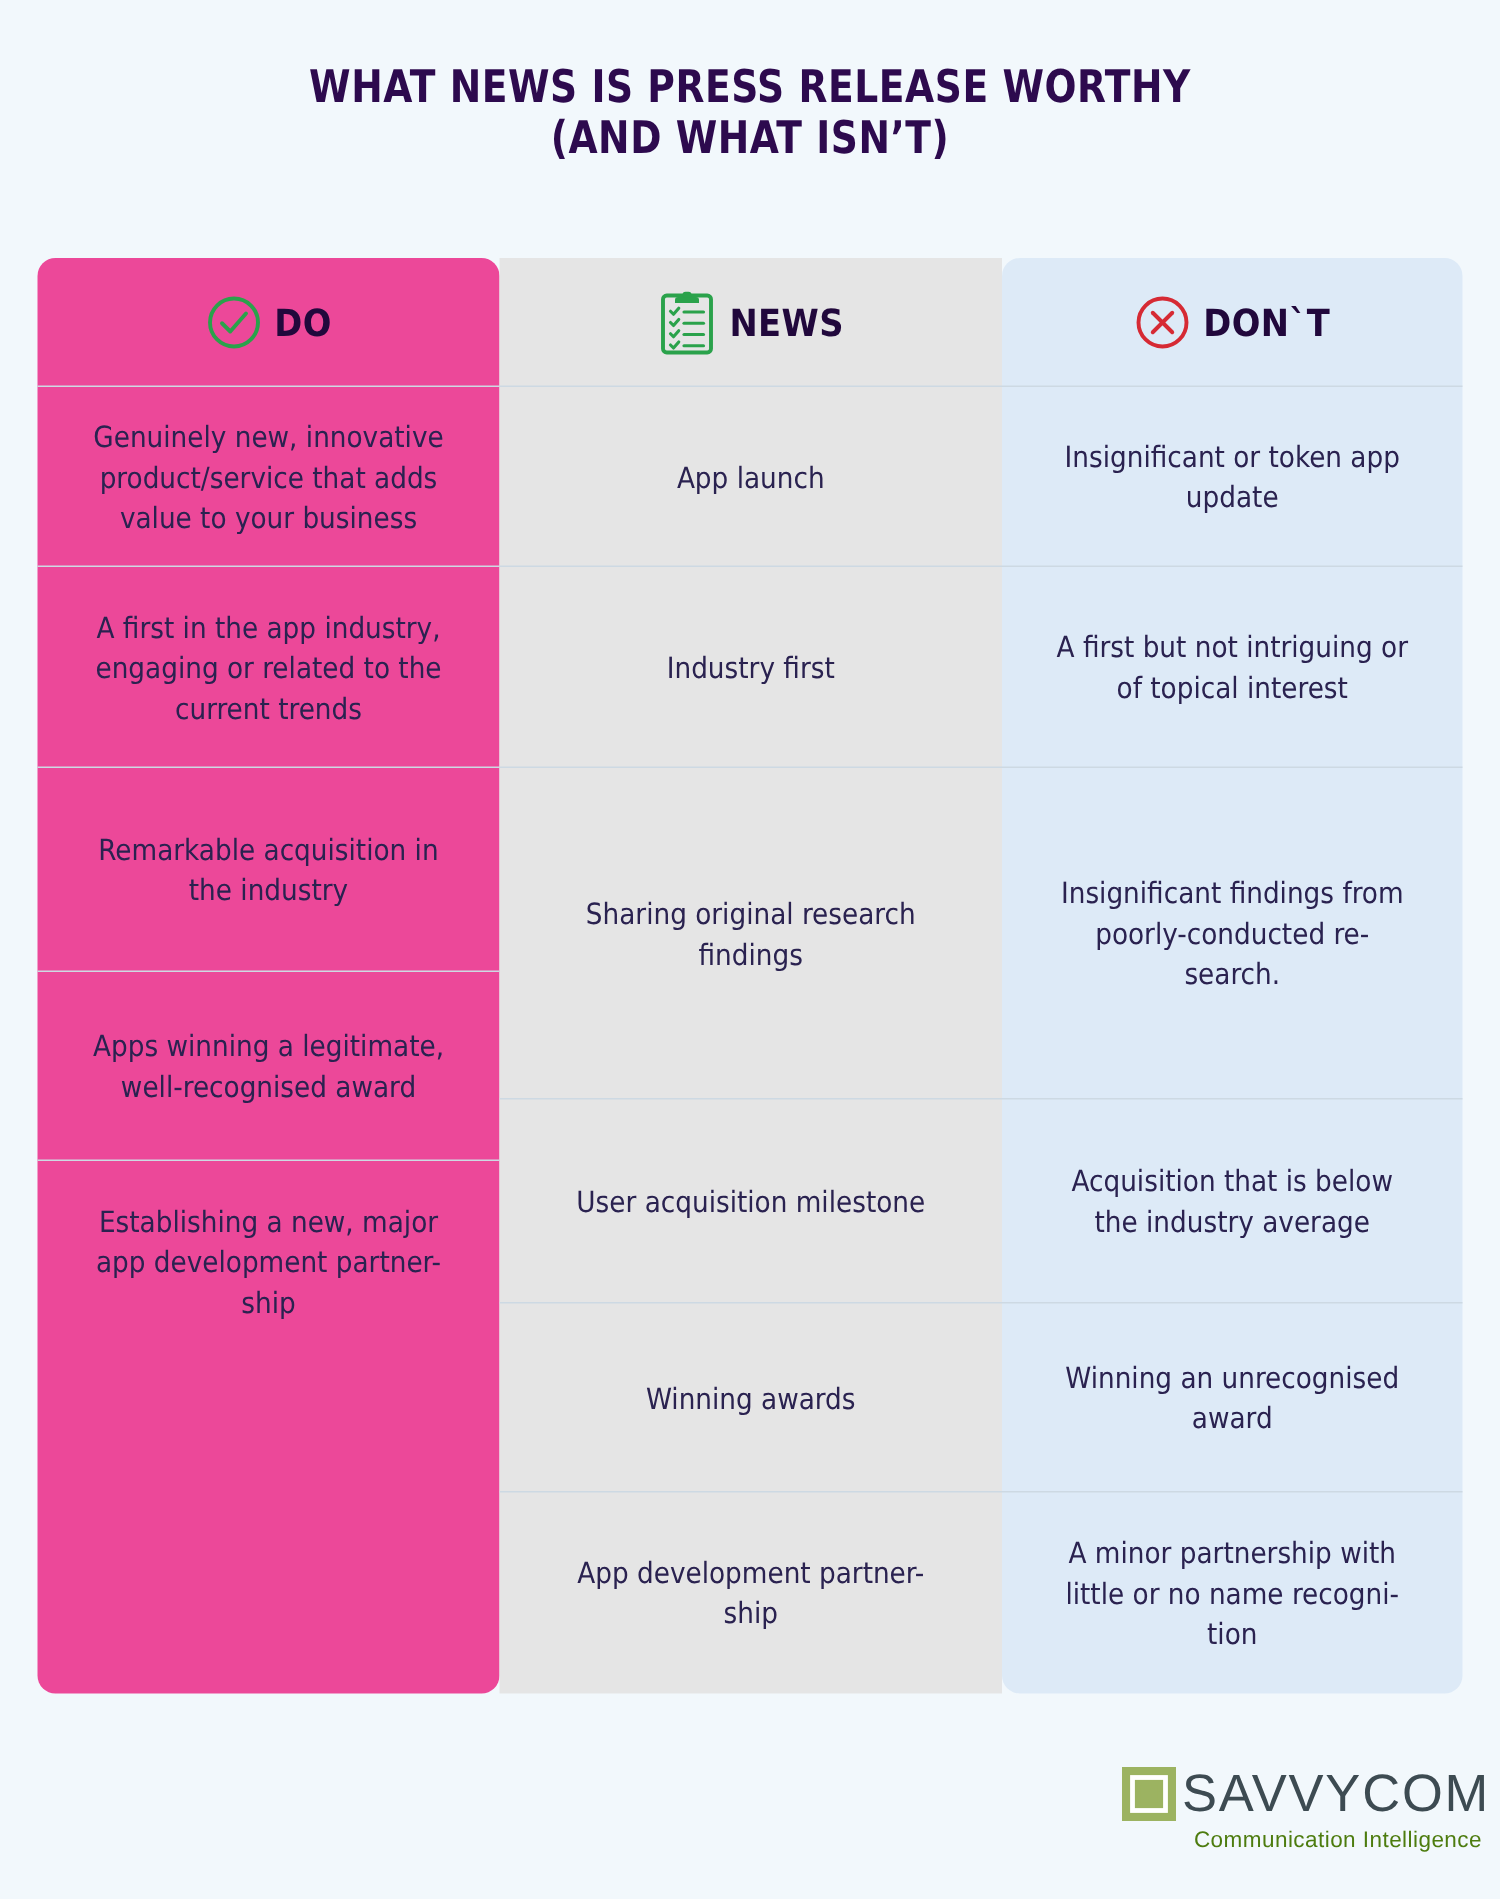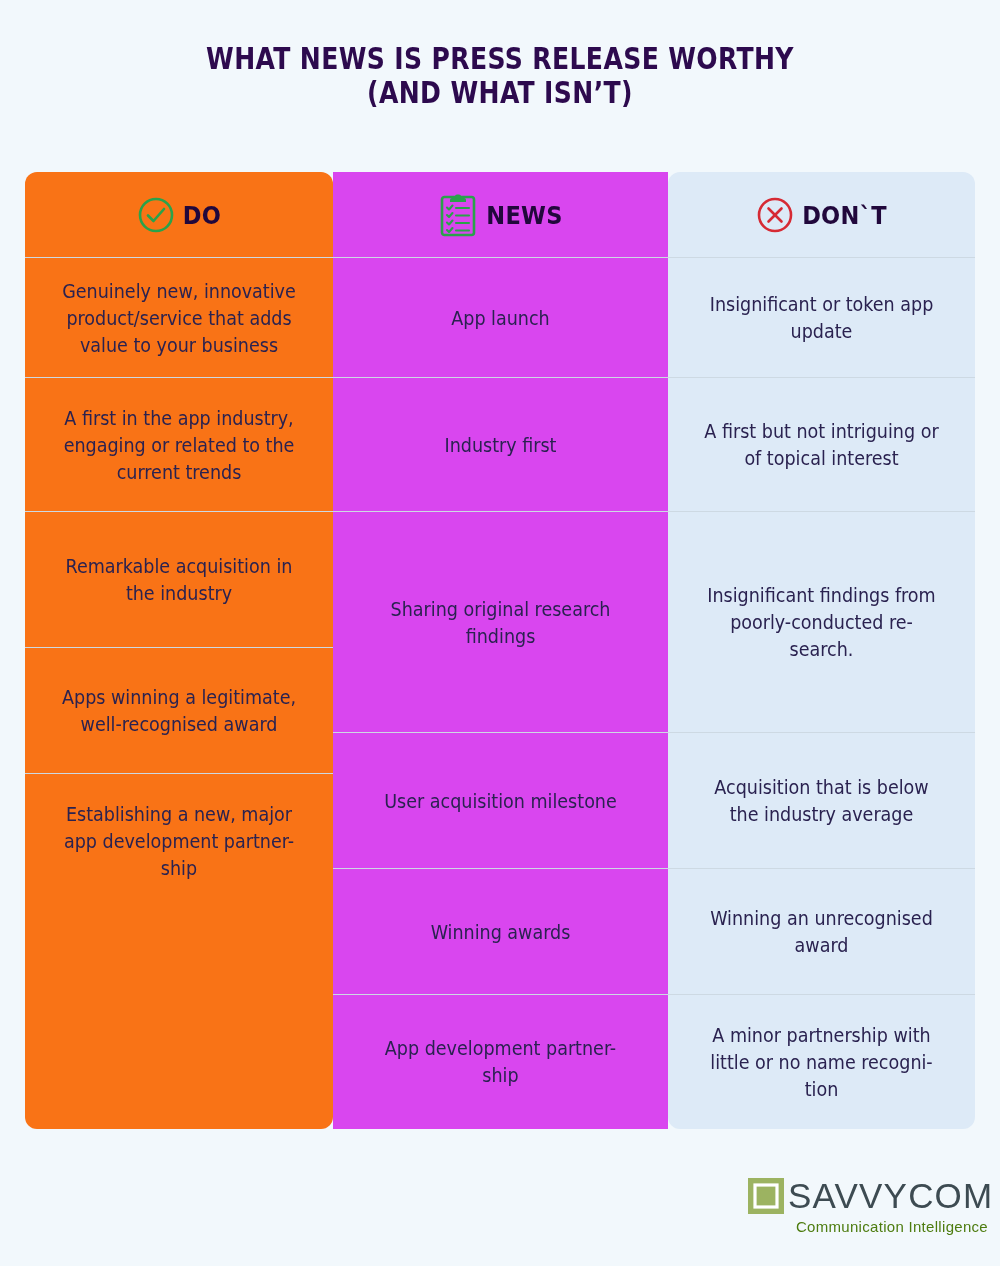--- a/index.html
+++ b/index.html
@@ -44,22 +44,22 @@
     top: 172px;
     width: 950px;
     display: grid;
     grid-template-columns: 308px 335px 307px;
   }
 
   .col {
     display: flex;
     flex-direction: column;
   }
-  .col-do   { background: #f97316; border-radius: 12px; }
-  .col-news { background: #d946ef; }
+  .col-do   { background: #ec4899; border-radius: 12px; }
+  .col-news { background: #e5e5e5; }
   .col-dont { background: #ddeaf7; border-radius: 12px; }
 
   
   .head-cell {
     height: 86px;
     display: flex;
     align-items: center;
     justify-content: center;
     gap: 8px;
     position: relative;

